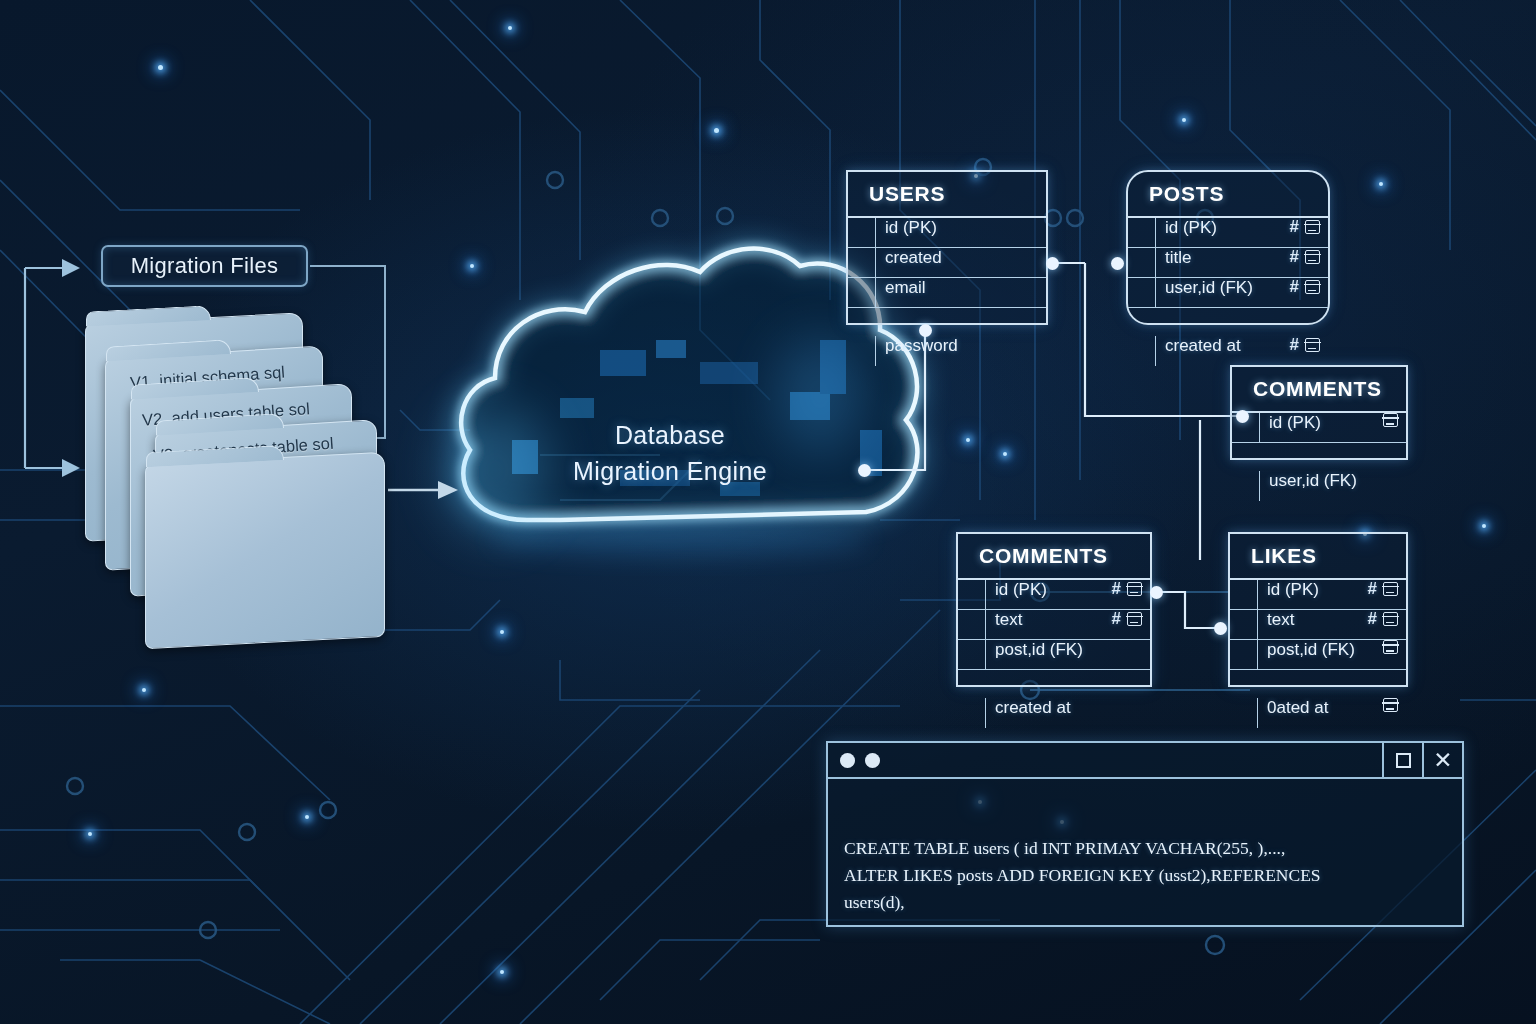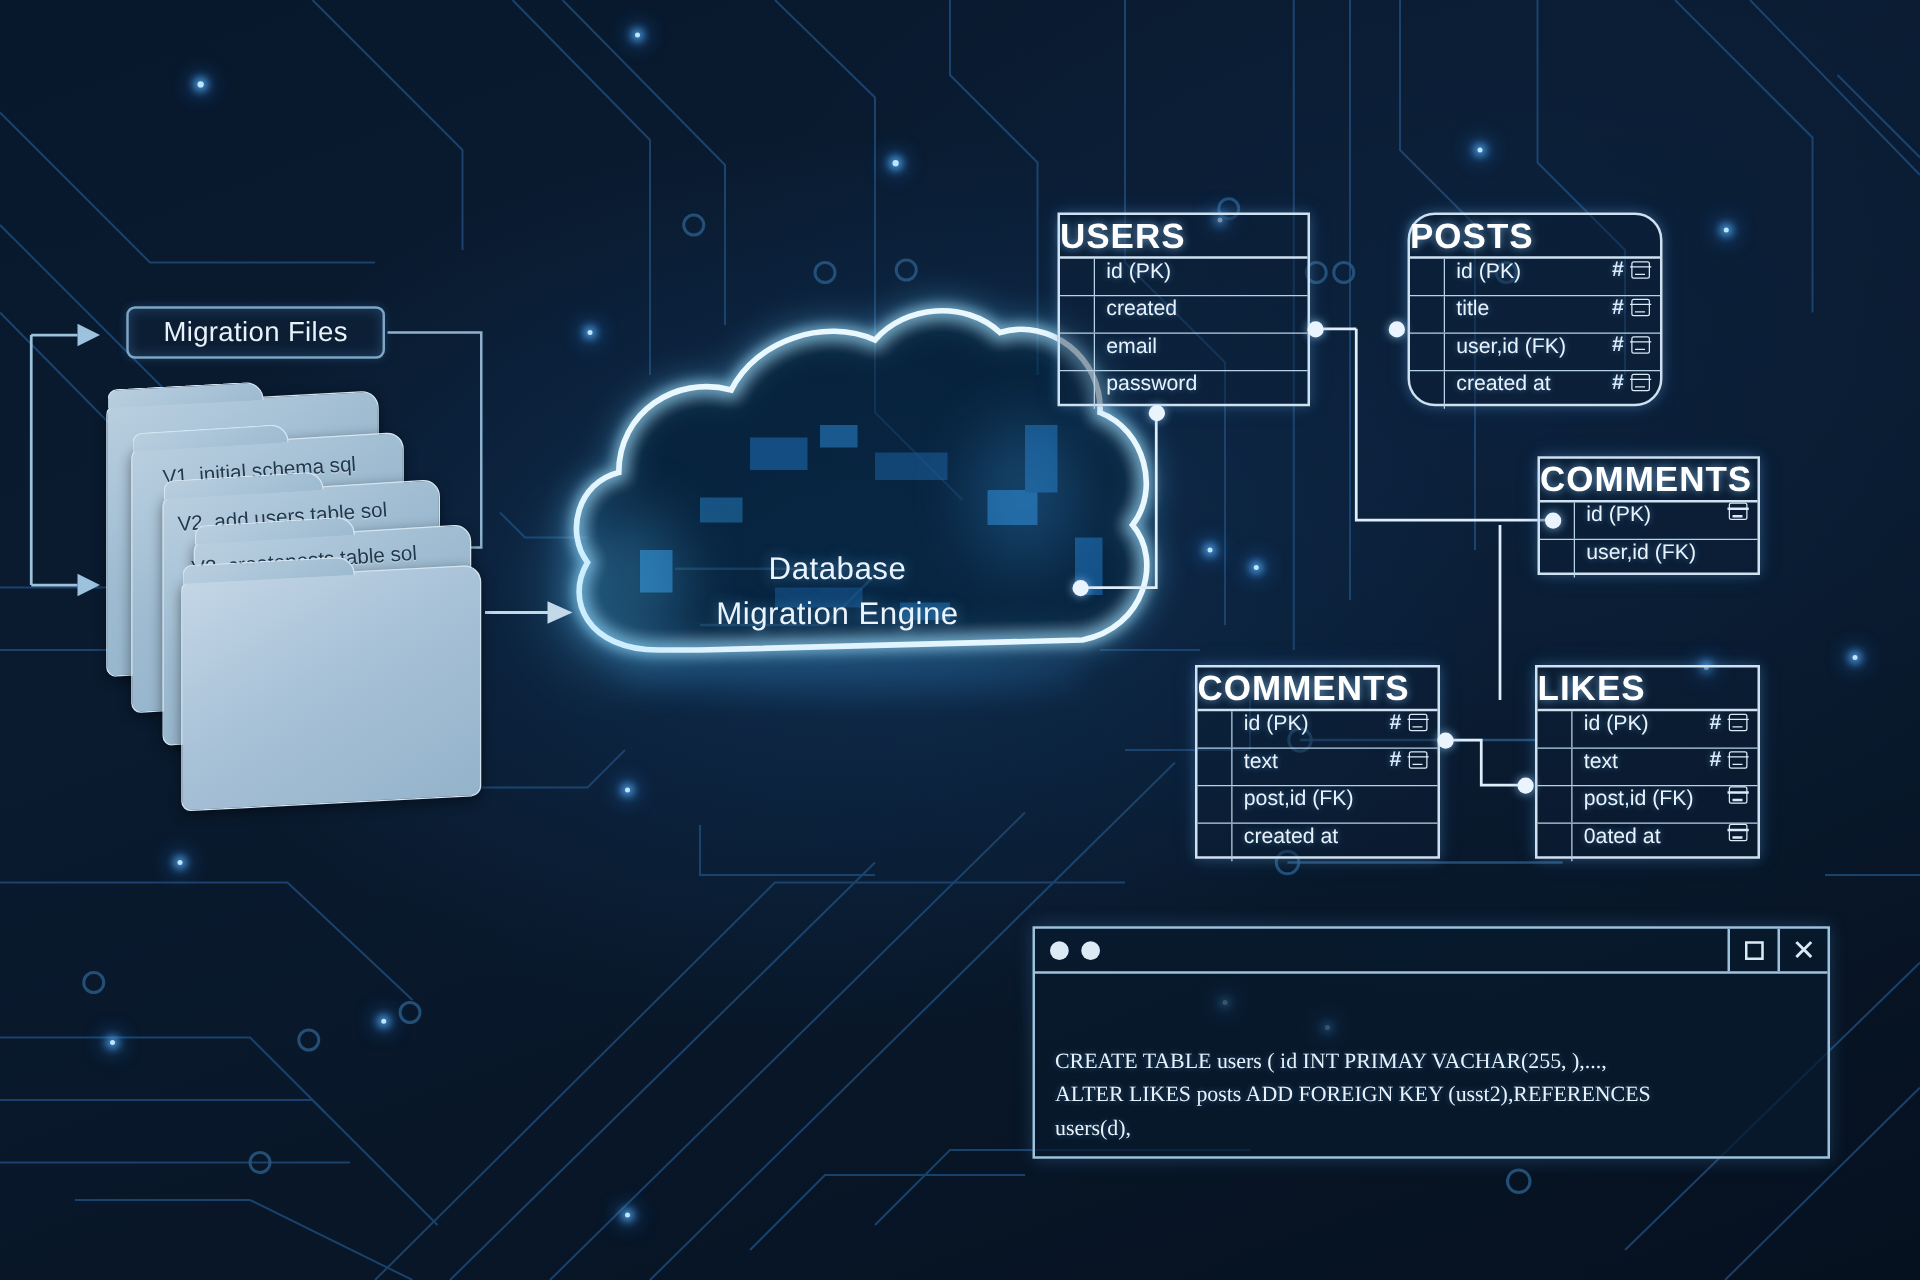--- a/index.html
+++ b/index.html
@@ -57,45 +57,45 @@
   }
   .fname {
     position:absolute; white-space:nowrap;
     font-size:16.5px; color:#22384c; font-weight:500;
     text-shadow:0 1px 0 rgba(255,255,255,.35);
   }
 
   
   #cloud-wrap { position:absolute; left:455px; top:325px; width:430px; height:280px; }
   #cloud-text {
-    position:absolute; left:0; top:112px; width:430px;
+    position:absolute; left:0; top:92px; width:430px;
     text-align:center; color:#eaf4ff; font-size:25px; line-height:36px;
     letter-spacing:.4px; text-shadow:0 0 10px rgba(120,200,255,.5);
   }
 
   
   .tbl {
     position:absolute;
     border:2px solid #cfe2f2;
     background:rgba(12,32,56,0.42);
     box-shadow:0 0 9px rgba(110,180,240,.28), 0 0 18px rgba(60,130,200,.15);
   }
   .tbl .thead {
-    height:35px; border-bottom:2px solid #cfe2f2;
-    display:flex; align-items:center; padding-left:0;
-    font-size:28px; font-weight:bold; color:#ffffff; letter-spacing:.8px;
+    height:46px; border-bottom:2px solid #cfe2f2;
+    display:flex; align-items:center; padding-left:21px;
+    font-size:21px; font-weight:bold; color:#ffffff; letter-spacing:.8px;
     text-shadow:0 0 7px rgba(150,210,255,.65);
   }
   .trow {
     display:flex; align-items:flex-start; height:30px;
     border-bottom:1.5px solid #b6d2e8;
     font-size:17px; color:#e9f3fc;
     text-shadow:0 0 5px rgba(120,190,250,.45);
   }
-  .trow:last-child { border-bottom:none; }
+  .trow:last-child { border-bottom:none;margin-top:28px; }
   .trow .gutter { width:28px; height:100%; border-right:1.5px solid #b6d2e8; flex:0 0 28px; }
   .trow .fld { flex:1; padding-left:9px; white-space:nowrap; }
   .trow .icons { display:flex; gap:6px; padding-right:8px; align-items:center; color:#dbeaf8; }
   .ic-hash { font-size:17px; font-weight:bold; line-height:1; }
   .ic-cal { width:15px; height:14px; border:1.6px solid #dbeaf8; border-radius:2px; position:relative; }
   .ic-cal::before { content:""; position:absolute; left:-1.6px; right:-1.6px; top:3px; height:1.6px; background:#dbeaf8; }
   .ic-cal::after { content:""; position:absolute; left:2px; bottom:1.5px; width:8px; height:1.5px; background:#dbeaf8; }
 
   
   .cdot {

